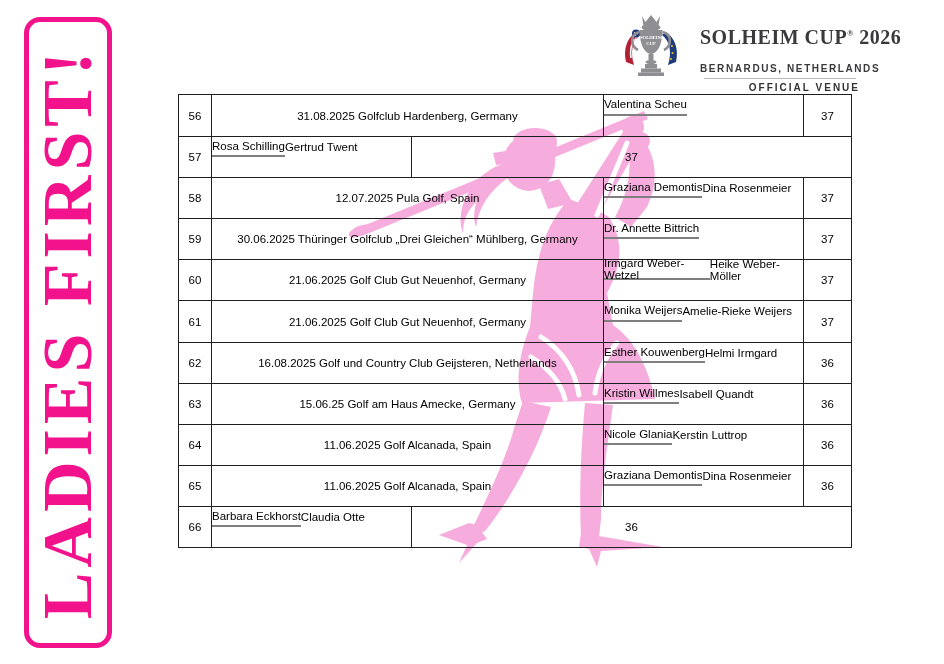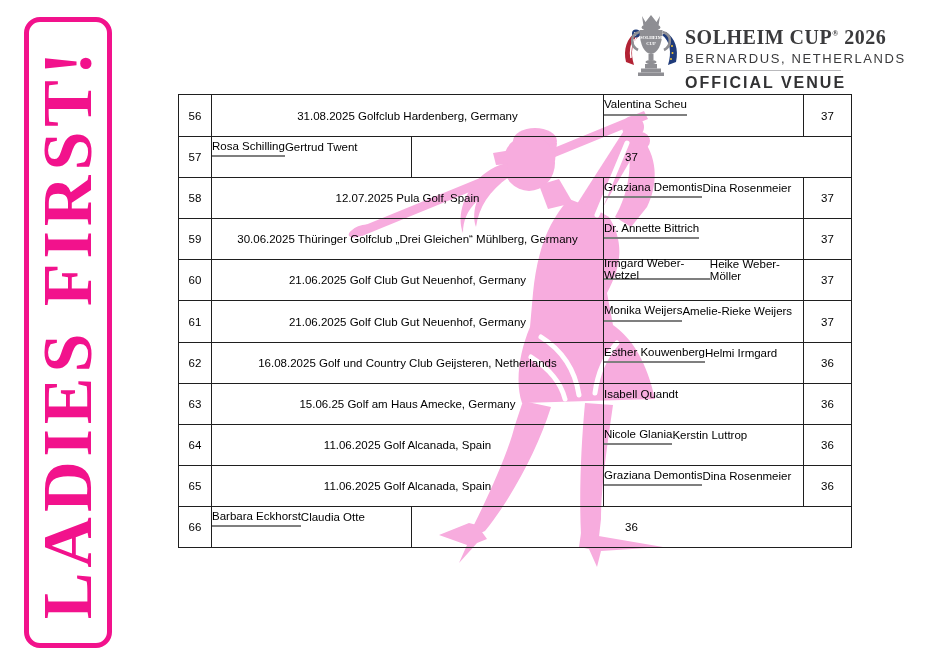--- a/index.html
+++ b/index.html
@@ -11,27 +11,27 @@
           border:5px solid #F2128C;border-radius:16px;box-sizing:border-box;}
   .banner-text{position:absolute;left:50%;top:50%;
           transform:translate(-50%,-50%) rotate(-90deg);
           white-space:nowrap;color:#F2128C;
           font-family:"Liberation Serif","DejaVu Serif",serif;
           font-weight:bold;font-size:70px;letter-spacing:5px;line-height:1;}
 
   
   .logo{position:absolute;left:621px;top:10px;width:230px;height:78px;}
   .logo-trophy{position:absolute;left:0;top:2px;}
-  .logo-textblock{position:absolute;left:64px;top:16px;width:160px;text-align:right;color:#3A3A3C;}
+  .logo-textblock{position:absolute;left:79px;top:16px;width:160px;text-align:right;color:#3A3A3C;}
   .logo-title{font-family:"Liberation Serif","DejaVu Serif",serif;font-weight:bold;
               font-size:20px;letter-spacing:0.5px;white-space:nowrap;}
   .logo-title sup{font-size:8px;}
-  .logo-sub{font-size:13px;font-weight:normal;letter-spacing:1.6px;margin-top:2px;white-space:nowrap;}
+  .logo-sub{font-size:10px;font-weight:bold;letter-spacing:1.6px;margin-top:14px;white-space:nowrap;}
   .logo-divider{height:0;border-top:1.5px solid #b9b9bc;margin:4px 4px 3px 4px;}
-  .logo-venue{font-size:16px;font-weight:bold;letter-spacing:2px;white-space:nowrap;color:#323234;}
+  .logo-venue{font-size:10px;font-weight:bold;letter-spacing:2px;white-space:nowrap;color:#323234;}
 
   
   .golfer{position:absolute;left:345px;top:95px;width:380px;height:480px;z-index:0;}
 
   
   .rtable{position:absolute;left:178px;top:94px;width:674px;z-index:1;
           border:1.5px solid #1f1f1f;box-sizing:border-box;font-size:11.5px;color:#000;}
   .t-row{display:flex;height:41.1px;box-sizing:border-box;}
   .t-row + .t-row{border-top:1.5px solid #1f1f1f;}
   .cell{box-sizing:border-box;display:flex;align-items:center;justify-content:center;}
@@ -198,20 +198,21 @@
         <div class="pname first">Esther Kouwenberg</div>
         <div class="pname">Helmi Irmgard</div>
       </div>
       <div class="cell score">36</div>
     </div>
 
     <div class="t-row">
       <div class="cell num">63</div>
       <div class="cell event">15.06.25 Golf am Haus Amecke, Germany</div>
       <div class="cell names">
+        <div class="pname first">Kristin Willmes</div>
         <div class="pname">Isabell Quandt</div>
       </div>
       <div class="cell score">36</div>
     </div>
 
     <div class="t-row">
       <div class="cell num">64</div>
       <div class="cell event">11.06.2025 Golf Alcanada, Spain</div>
       <div class="cell names">
         <div class="pname first">Nicole Glania</div>

